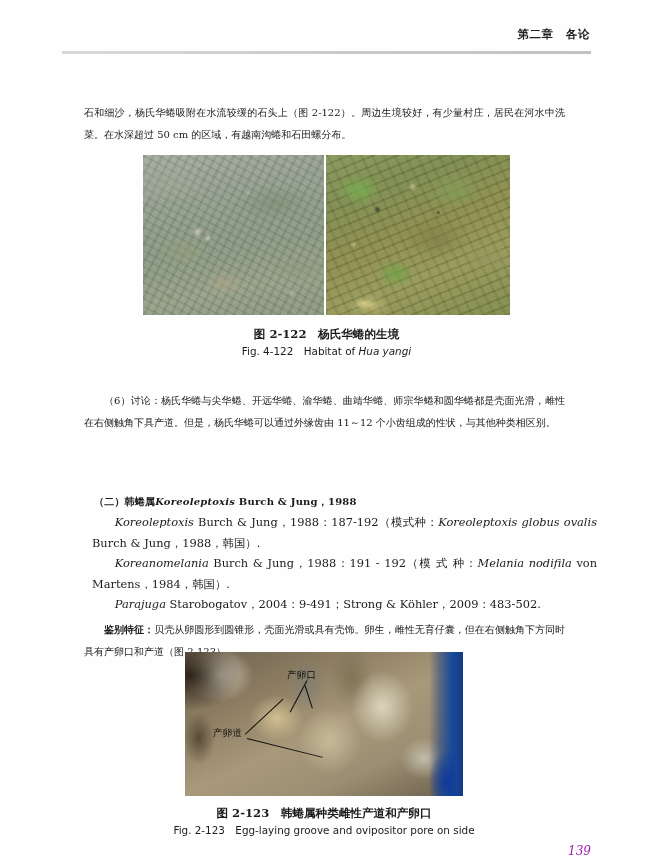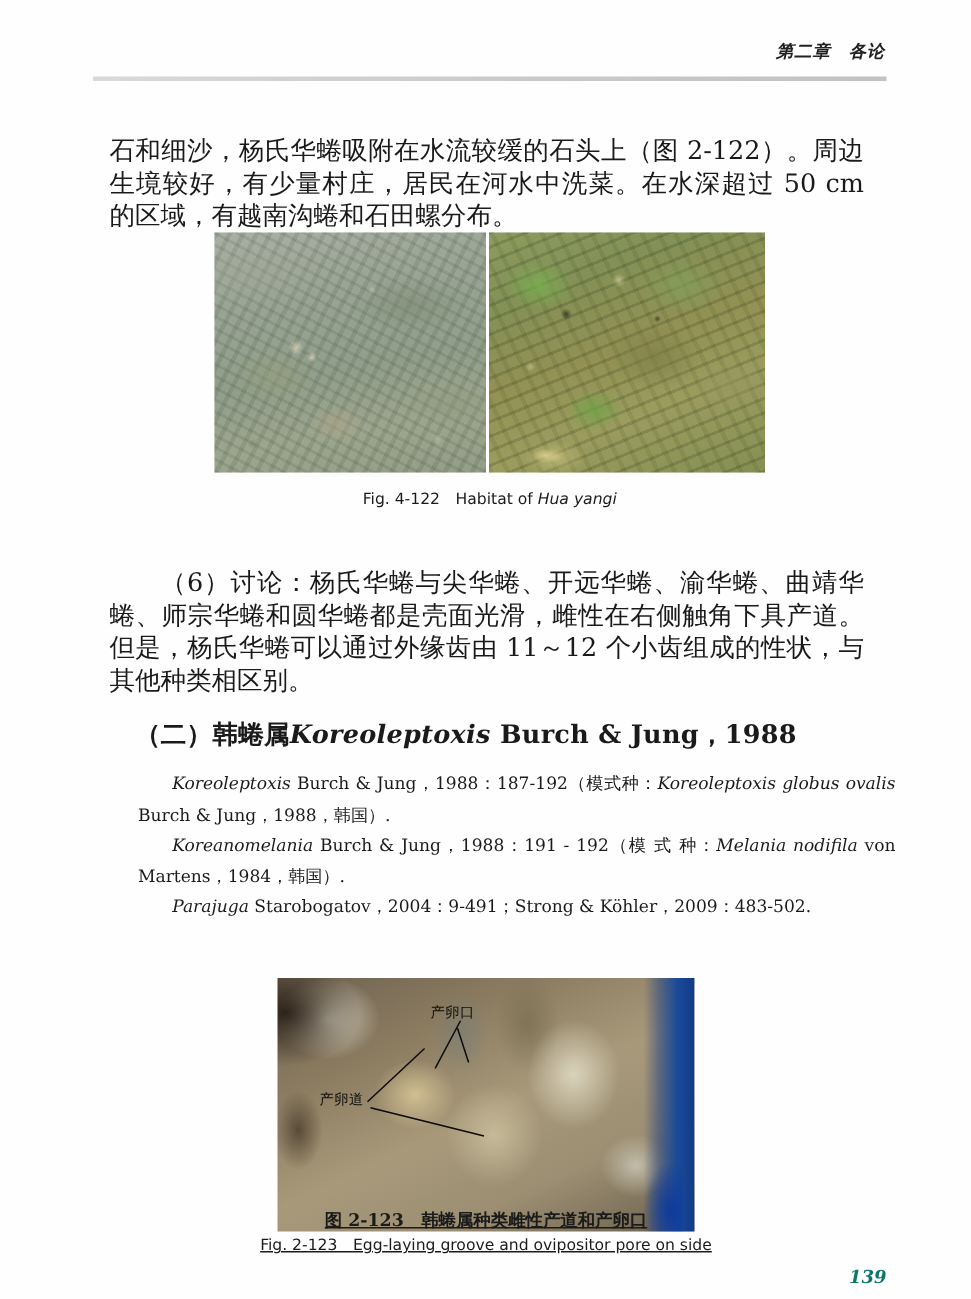--- a/index.html
+++ b/index.html
@@ -22,21 +22,20 @@
     background: #fefefe;
   }
 
   
   .header {
     position: absolute;
     top: 27px;
     left: 62px;
     right: 57px;
     height: 30px;
-    font-style: italic;
   }
   .header-title {
     position: absolute;
     right: 0;
     top: 0;
     font-size: 11.5px;
     font-weight: bold;
     letter-spacing: 0.6px;
     color: #222;
     white-space: pre;
@@ -52,22 +51,22 @@
   }
 
   
   .col {
     position: absolute;
     left: 72px;
     width: 505px;
   }
 
   p.body {
-    margin: 1px;
-    font-size: 17px;
+    margin: 12px;
+    font-size: 10px;
     line-height: 21.5px;
     text-align: justify;
     text-justify: inter-ideograph;
     color: #1a1a1a;
     font-family: "DejaVu Serif", "Liberation Serif", serif;
   }
   p.indent { text-indent: 2em; }
 
   .bold { font-weight: bold; }
   .ital { font-style: italic; }
@@ -153,21 +152,21 @@
       radial-gradient(circle 4px at 61% 36%, rgba(50,48,30,.75), transparent 62%),
       radial-gradient(circle 7px at 47% 20%, rgba(225,220,170,.6), transparent 66%),
       radial-gradient(circle 5px at 15% 56%, rgba(215,215,165,.5), transparent 66%),
       radial-gradient(ellipse 16px 7px at 21% 93%, rgba(225,215,150,.75), transparent 68%);
   }
 
   
   .photo-micro {
     position: absolute;
     width: 278px;
-    height: 169px;
+    height: 144px;
     overflow: hidden;
     background:
       radial-gradient(ellipse 52px 40px at 12% 16%, rgba(225,220,205,.85), transparent 68%),
       radial-gradient(ellipse 40px 34px at 33% 46%, rgba(218,200,150,.85), transparent 68%),
       radial-gradient(ellipse 46px 48px at 52% 62%, rgba(205,195,160,.8), transparent 70%),
       radial-gradient(ellipse 44px 52px at 71% 38%, rgba(230,226,205,.8), transparent 70%),
       radial-gradient(ellipse 34px 30px at 86% 74%, rgba(215,212,196,.7), transparent 70%),
       radial-gradient(ellipse 30px 46px at 60% 18%, rgba(110,100,70,.55), transparent 72%),
       radial-gradient(ellipse 26px 40px at 44% 22%, rgba(120,125,120,.6), transparent 72%),
       radial-gradient(ellipse 22px 36px at 5% 60%, rgba(70,55,40,.75), transparent 74%),
@@ -222,23 +221,23 @@
     font-family: "DejaVu Sans", "Liberation Sans", sans-serif;
   }
   .cap-en .it { font-style: italic; margin-top: 24px; }
 
   
   .folio {
     position: absolute;
     right: 56px;
     bottom: 8px;
     font-size: 12px;
-    font-weight: bold;
+    font-weight: normal;
     font-style: italic;
-    color: #0f766e;
+    color: #a21caf;
     font-family: "DejaVu Serif", "Liberation Serif", serif;
   }
 </style>
 </head>
 <body>
 
 <div class="page">
 
   <div class="header">
     <div class="header-title">第二章　各论</div>
@@ -248,56 +247,60 @@
   <div class="col" style="top:90px;">
     <p class="body">石和细沙，杨氏华蜷吸附在水流较缓的石头上（图 2-122）。周边生境较好，有少量村庄，居民在河水中洗菜。在水深超过 50 cm 的区域，有越南沟蜷和石田螺分布。</p>
   </div>
 
   <div class="figblock" style="left:143px; top:155px; width:367px;">
     <div class="photo-row" style="left:0; top:0;">
       <div class="photo photo-stream"></div>
       <div class="photo photo-algae"></div>
     </div>
     <div class="cap" style="top:170px; left:0;">
+      <div class="cap-cn">图 2-122　杨氏华蜷的生境</div>
       <div class="cap-en"><span>Fig. 4-122　Habitat of </span><span class="it">Hua yangi</span></div>
     </div>
   </div>
 
   <div class="col" style="top:378px;">
     <p class="body indent">（6）讨论：杨氏华蜷与尖华蜷、开远华蜷、渝华蜷、曲靖华蜷、师宗华蜷和圆华蜷都是壳面光滑，雌性在右侧触角下具产道。但是，杨氏华蜷可以通过外缘齿由 11～12 个小齿组成的性状，与其他种类相区别。</p>
   </div>
 
   <div class="col" style="top:479px;">
     <p class="body heading"><span>（二）韩蜷属</span><span class="latin">Koreoleptoxis</span><span> Burch &amp; Jung，1988</span></p>
   </div>
 
   <div class="col" style="top:512px;margin-left:20px;">
     <p class="syn"><span class="ital">Koreoleptoxis</span><span> Burch &amp; Jung，1988：187-192（模式种：</span><span class="ital">Koreoleptoxis globus ovalis</span><span> Burch &amp; Jung，1988，韩国）.</span></p>
     <p class="syn"><span class="ital">Koreanomelania</span><span> Burch &amp; Jung，1988：191 - 192（模 式 种：</span><span class="ital">Melania nodifila</span><span> von Martens，1984，韩国）.</span></p>
     <p class="syn"><span class="ital">Parajuga</span><span> Starobogatov，2004：9-491；Strong &amp; Köhler，2009：483-502.</span></p>
   </div>
 
+  <div class="col" style="top:607px;">
+    <p class="body indent"><span class="bold">鉴别特征：</span><span>贝壳从卵圆形到圆锥形，壳面光滑或具有壳饰。卵生，雌性无育仔囊，但在右侧触角下方同时具有产卵口和产道（图 2-123）。</span></p>
+  </div>
 
   <div class="figblock" style="left:185px; top:652px; width:278px;">
 
     <div class="photo-micro" style="left:0; top:0;">
       <div class="dark-tl"></div>
       <div class="blue-edge"></div>
       <div class="blue-edge2"></div>
 
       <div class="leader" style="left:120px; top:33px; width:24px; transform:rotate(72deg);"></div>
       <div class="leader" style="left:122px; top:28px; width:36px; transform:rotate(118deg);"></div>
       <div class="leader" style="left:60px; top:82px; width:52px; transform:rotate(-43deg);"></div>
       <div class="leader" style="left:62px; top:86px; width:78px; transform:rotate(14deg);"></div>
 
       <div class="anno" style="left:102px; top:17px;">产卵口</div>
       <div class="anno" style="left:28px; top:75px;">产卵道</div>
     </div>
 
-    <div class="cap" style="top:152px; left:-22px; width:322px;text-decoration:underline;">
+    <div class="cap" style="top:152px; left:-22px; width:322px;">
       <div class="cap-cn">图 2-123　韩蜷属种类雌性产道和产卵口</div>
       <div class="cap-en">Fig. 2-123　Egg-laying groove and ovipositor pore on side</div>
     </div>
   </div>
 
   <div class="folio">139</div>
 
 </div>
 
 </body></html>

